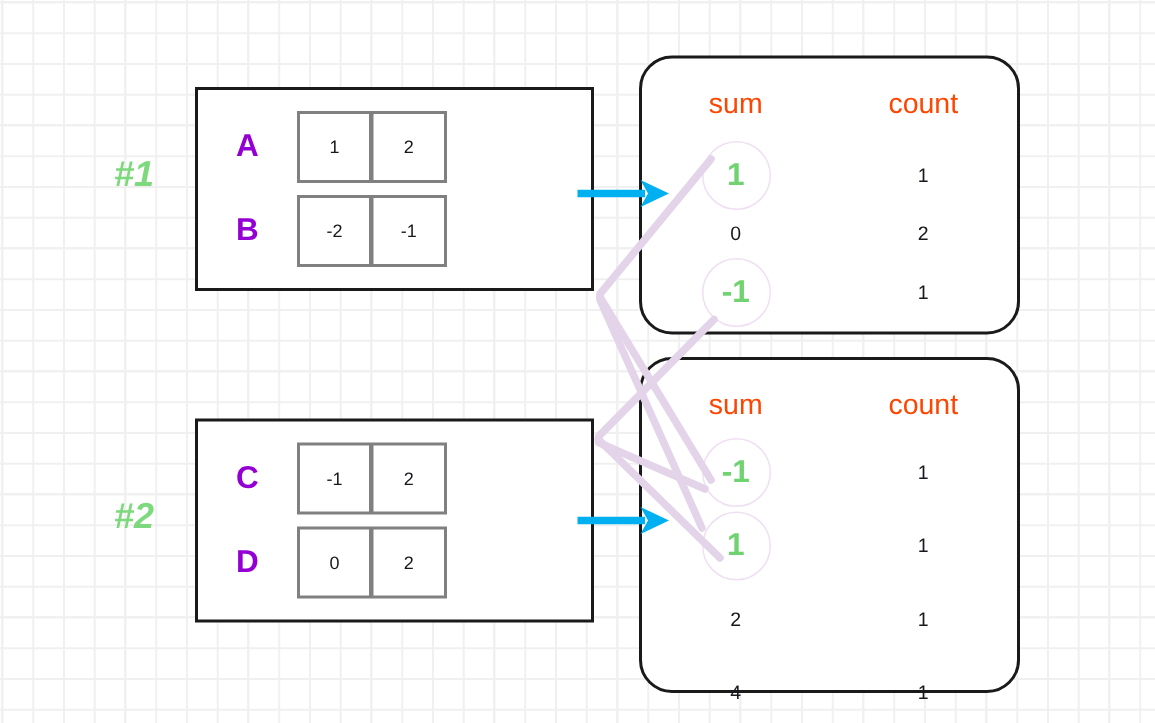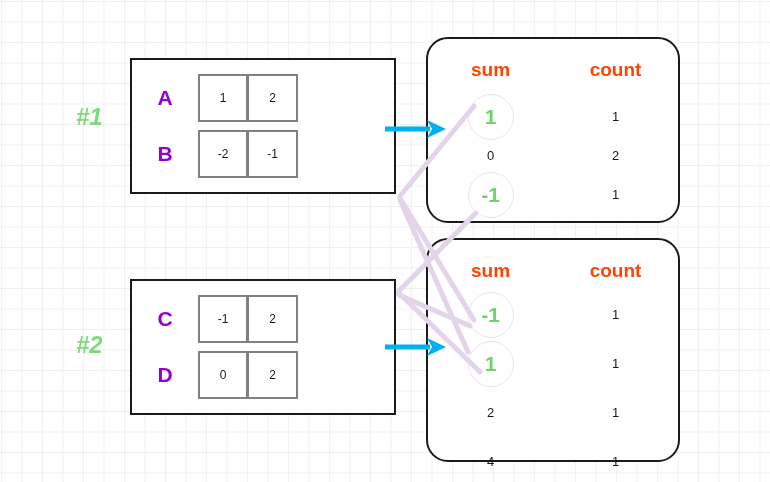--- a/index.html
+++ b/index.html
@@ -92,21 +92,21 @@
   .panel-head{
     position:absolute;top:20px;left:0;width:100%;
     display:flex;
     z-index:4;
     pointer-events:none;
   }
   .head-cell{
     flex:1;text-align:center;
     color:#ff4500;
     font-size:19px;
-    font-weight:bold;
+    font-weight:normal;
   }
   .panel-rows{
     position:absolute;left:0;width:100%;
     z-index:4;
   }
   #panel-1 .panel-rows{top:58px;}
   #panel-2 .panel-rows{top:50px;}
   .prow{display:flex;align-items:center;}
   #panel-1 .prow{height:39px;}
   #panel-2 .prow{height:49px;}

